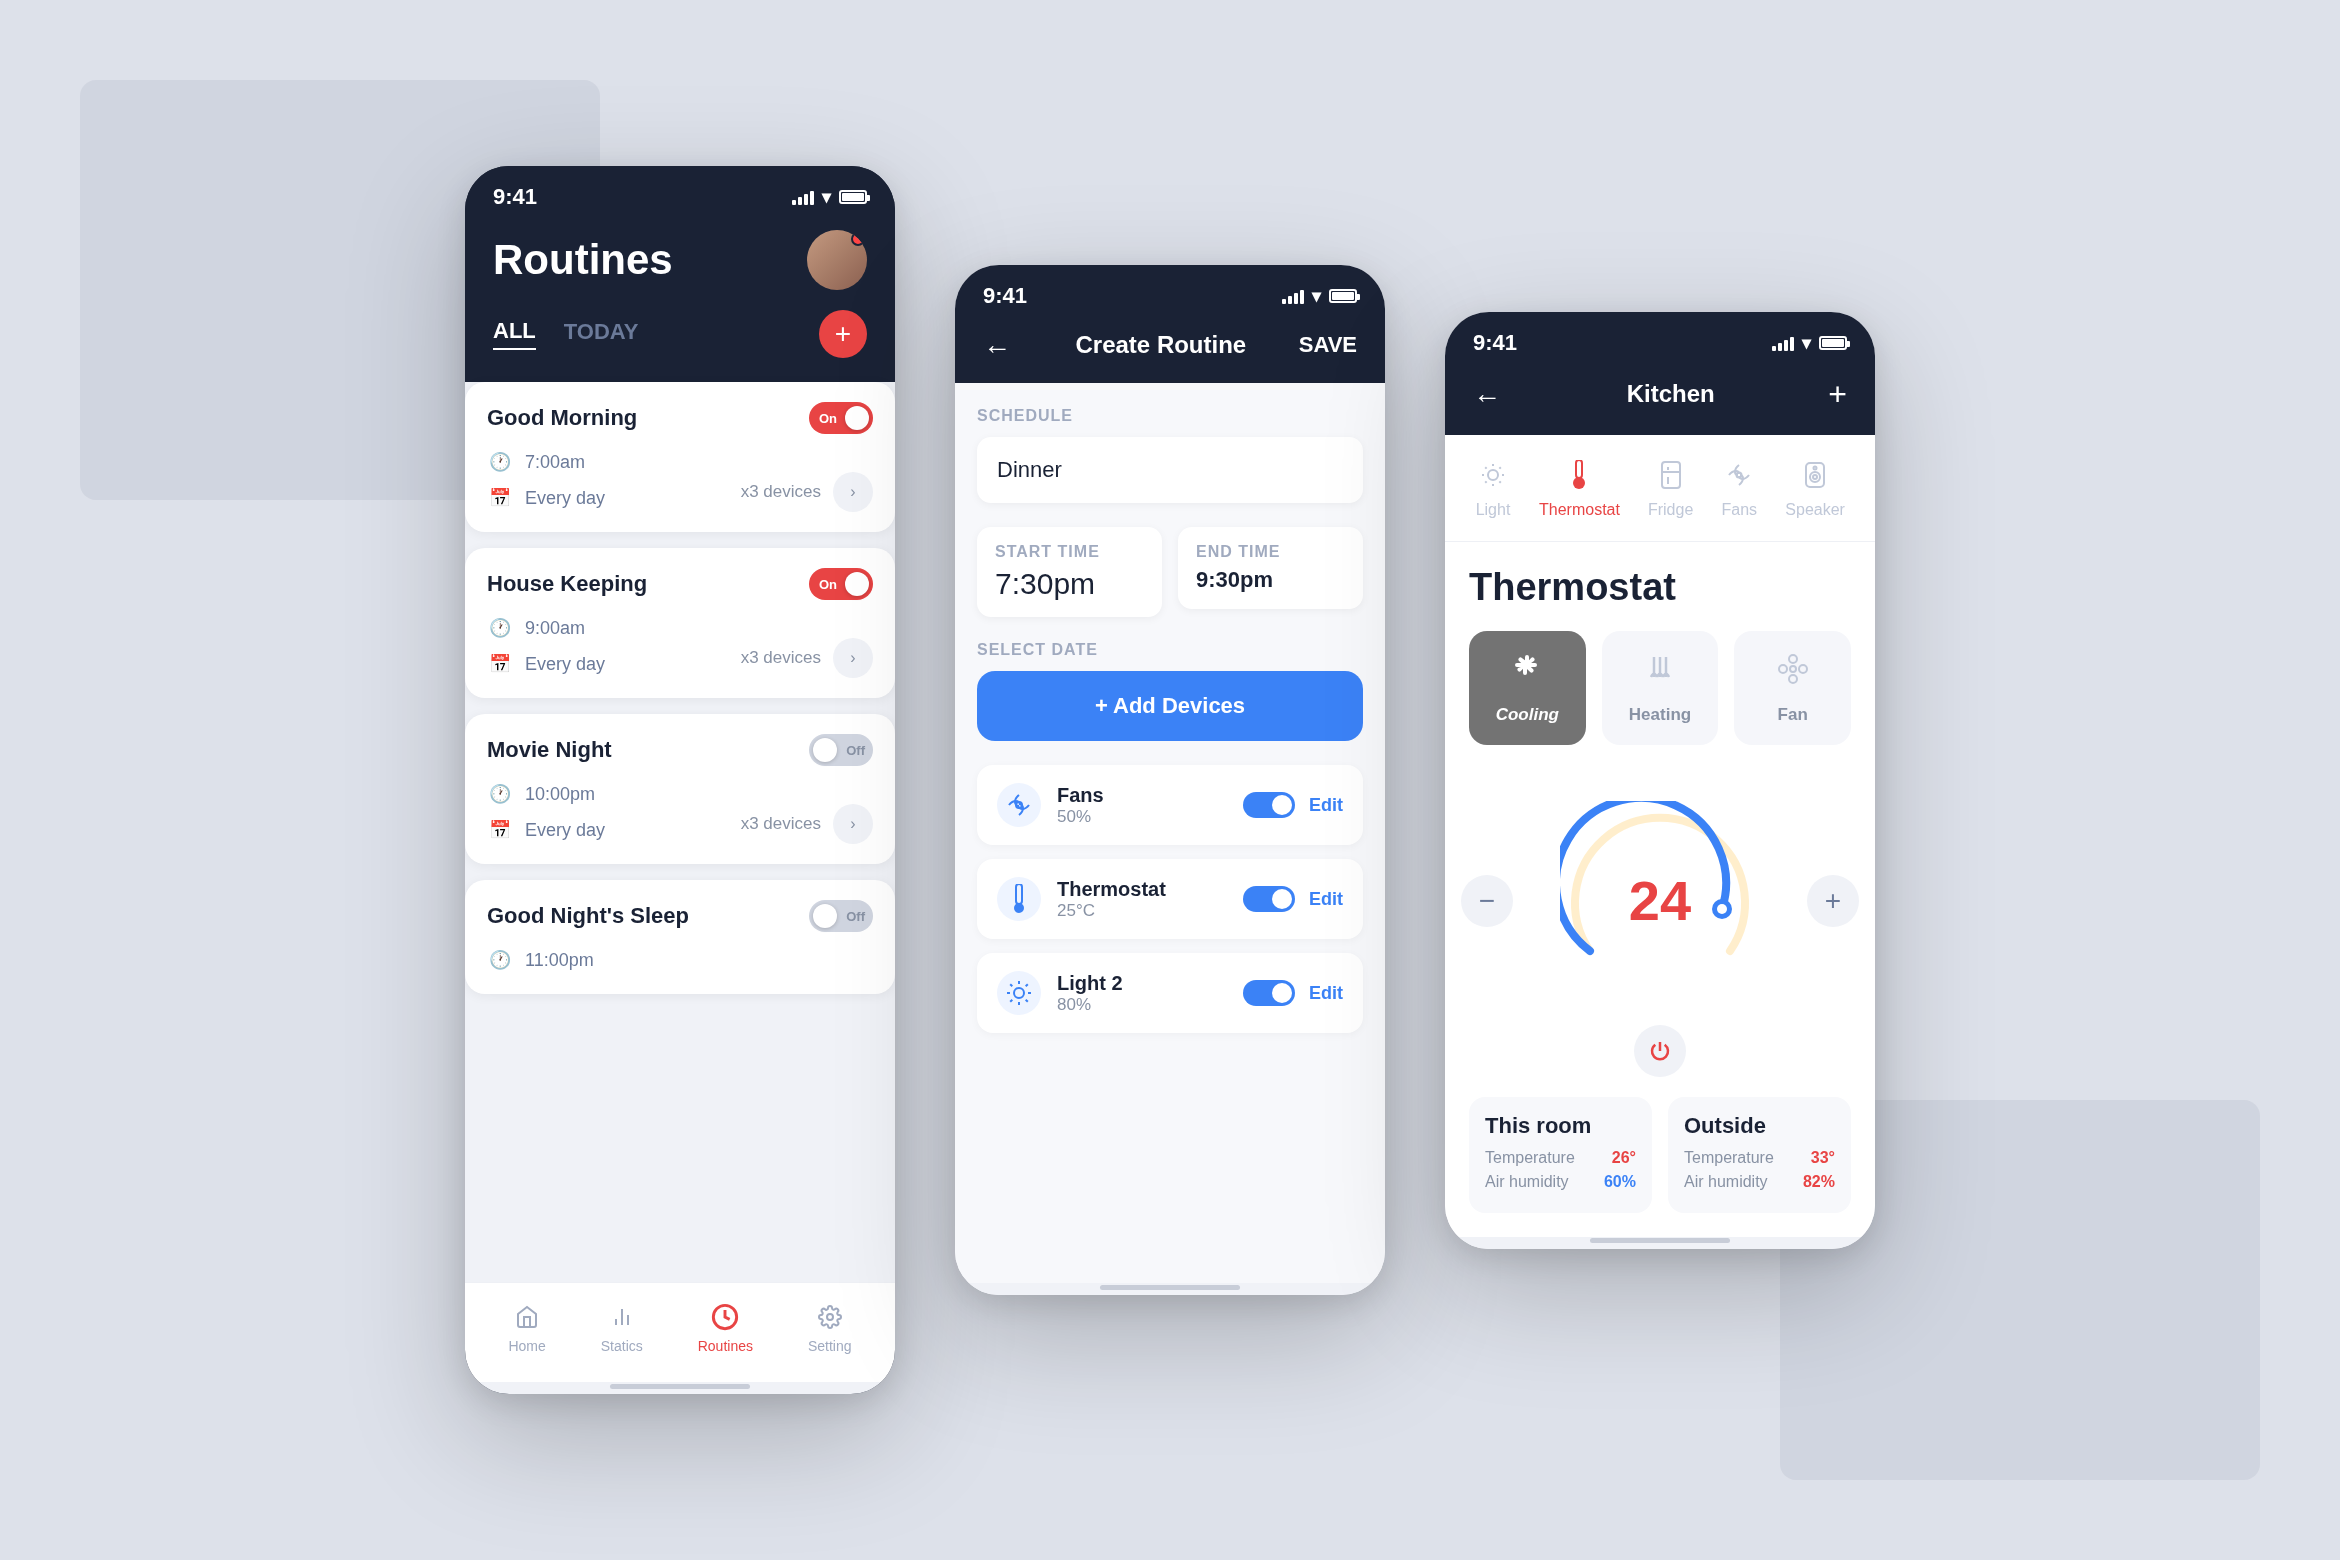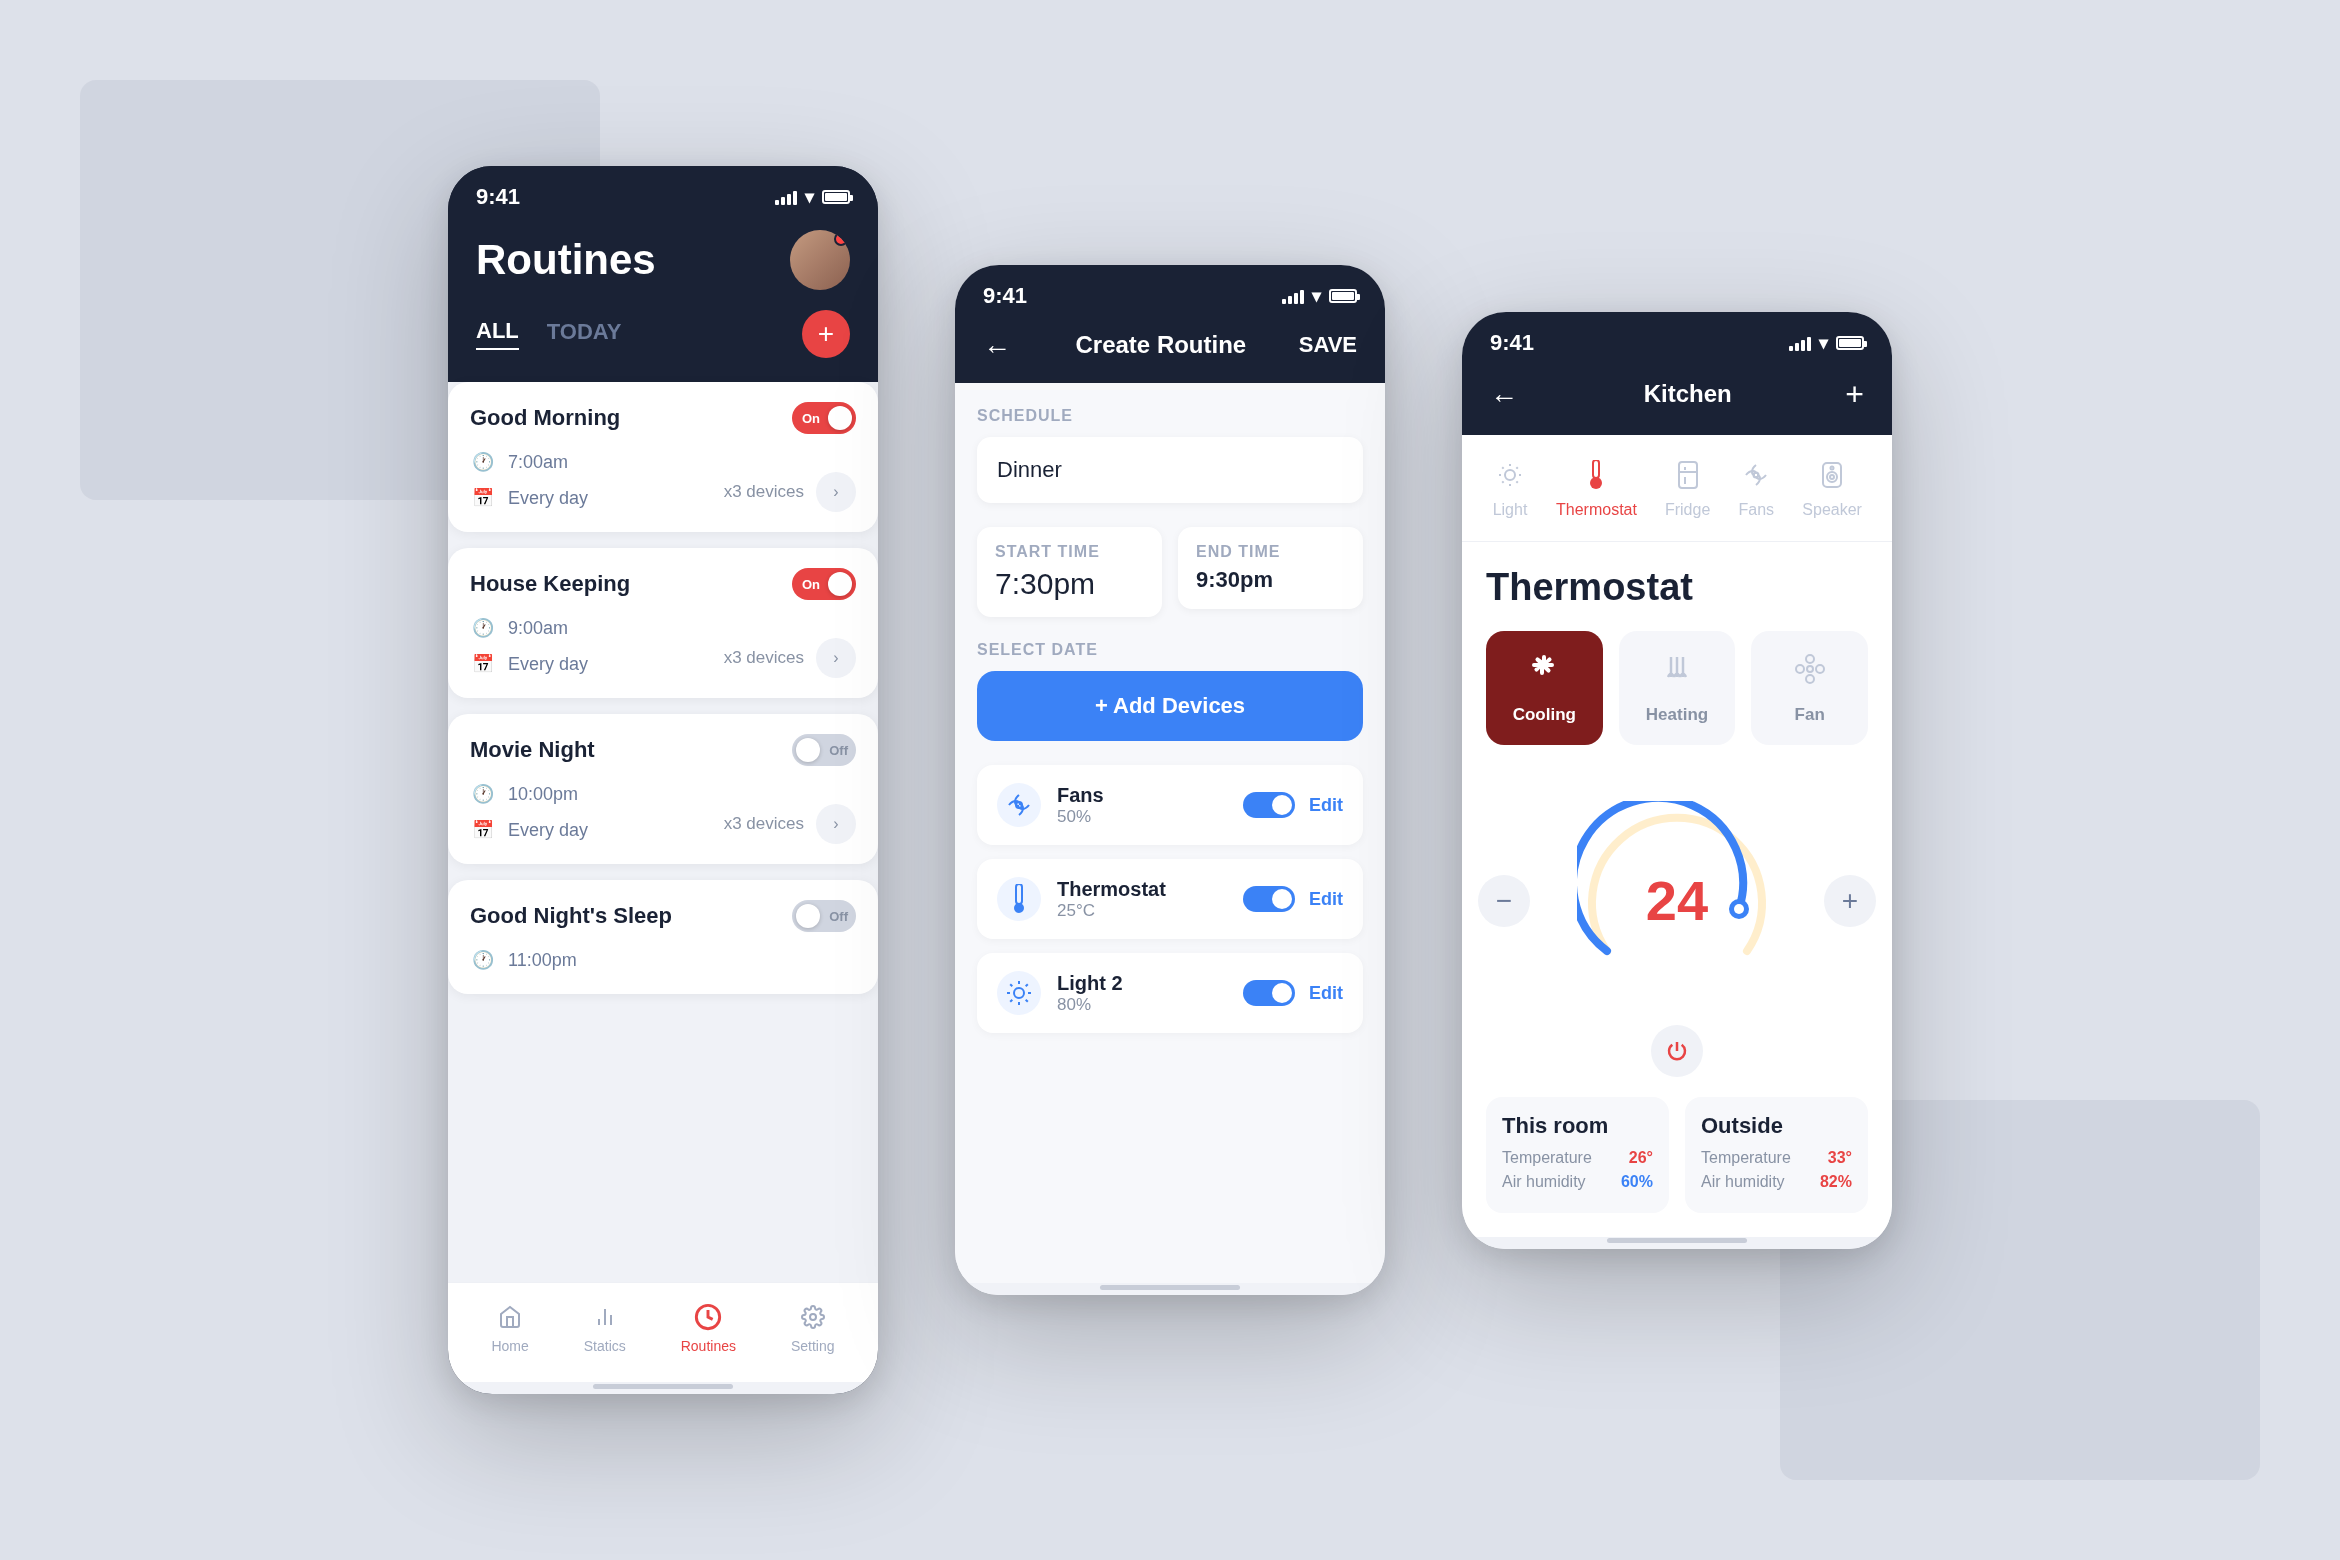--- a/index.html
+++ b/index.html
@@ -14,21 +14,21 @@
       overflow: hidden;
     }
 
     .scene {
       position: relative;
       width: 2340px;
       height: 1560px;
       display: flex;
       align-items: center;
       justify-content: center;
-      gap: 77px;
+      gap: 60px;
     }
 
     
     .bg-rect-left {
       position: absolute;
       top: 80px;
       left: 80px;
       width: 520px;
       height: 420px;
       background: #c8cdd8;
@@ -584,21 +584,21 @@
     .mode-card {
       flex: 1;
       border-radius: 18px;
       padding: 20px;
       display: flex;
       flex-direction: column;
       align-items: center;
       gap: 10px;
       cursor: pointer;
     }
-    .mode-card.active { background: #7f1d1d; }
+    .mode-card.active { background: #737373; font-style: italic; }
     .mode-card.inactive { background: #f5f6fa; }
 
     .mode-card-icon {
       font-size: 32px;
     }
     .mode-card.active .mode-card-icon { color: white; }
     .mode-card.inactive .mode-card-icon { color: #c0c8d8; }
 
     .mode-card-label {
       font-size: 17px;

